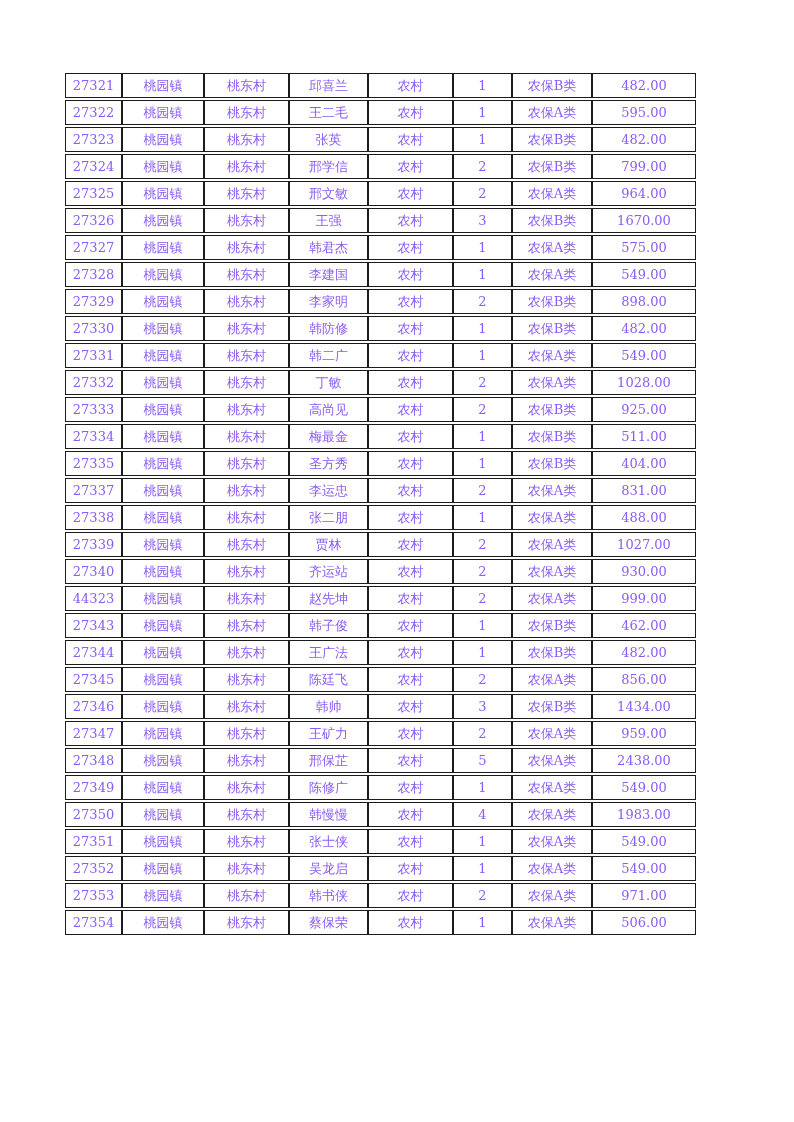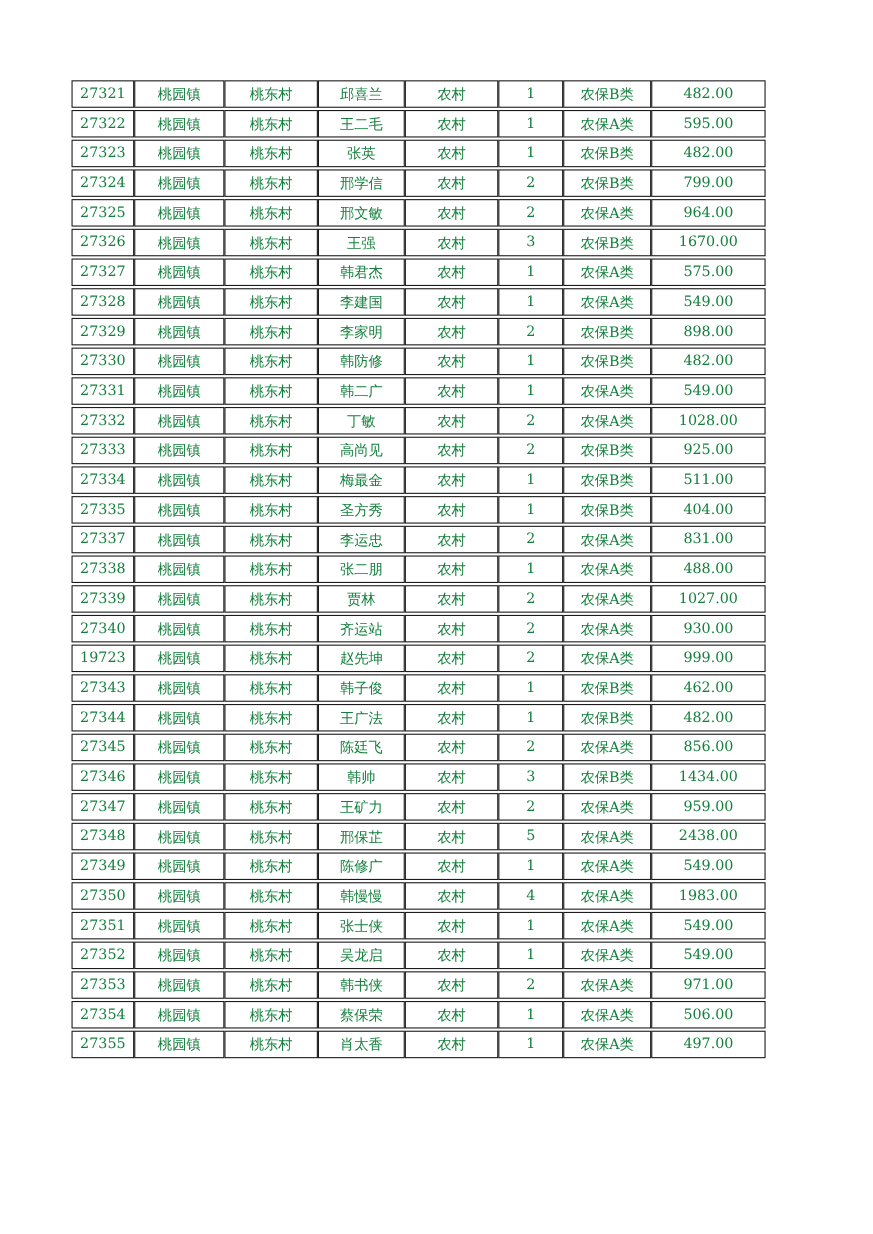--- a/index.html
+++ b/index.html
@@ -17,21 +17,21 @@
   table.data-table {
     position: absolute;
     left: 65px;
     top: 71px;
     width: 615px;
     border-collapse: separate;
     border-spacing: 0 2px;
     table-layout: fixed;
     font-family: "DejaVu Serif", "Liberation Serif", serif;
     font-size: 13px;
-    color: #15803d;
+    color: #8b5cf6;
   }
   table.data-table td {
     border: 1px solid #1c1c1c;
     text-align: center;
     vertical-align: middle;
     height: 23px;
     padding: 0 2px;
     overflow: hidden;
     white-space: nowrap;
   }
@@ -234,21 +234,21 @@
     <td class="c-id">27340</td>
     <td class="c-town">桃园镇</td>
     <td class="c-village">桃东村</td>
     <td class="c-name">齐运站</td>
     <td class="c-rtype">农村</td>
     <td class="c-count">2</td>
     <td class="c-ins">农保A类</td>
     <td class="c-amount">930.00</td>
   </tr>
         <tr>
-    <td class="c-id">19723</td>
+    <td class="c-id">44323</td>
     <td class="c-town">桃园镇</td>
     <td class="c-village">桃东村</td>
     <td class="c-name">赵先坤</td>
     <td class="c-rtype">农村</td>
     <td class="c-count">2</td>
     <td class="c-ins">农保A类</td>
     <td class="c-amount">999.00</td>
   </tr>
         <tr>
     <td class="c-id">27343</td>
@@ -362,26 +362,16 @@
   </tr>
         <tr>
     <td class="c-id">27354</td>
     <td class="c-town">桃园镇</td>
     <td class="c-village">桃东村</td>
     <td class="c-name">蔡保荣</td>
     <td class="c-rtype">农村</td>
     <td class="c-count">1</td>
     <td class="c-ins">农保A类</td>
     <td class="c-amount">506.00</td>
-  </tr>
-        <tr>
-    <td class="c-id">27355</td>
-    <td class="c-town">桃园镇</td>
-    <td class="c-village">桃东村</td>
-    <td class="c-name">肖太香</td>
-    <td class="c-rtype">农村</td>
-    <td class="c-count">1</td>
-    <td class="c-ins">农保A类</td>
-    <td class="c-amount">497.00</td>
   </tr>
       </tbody>
   </table>
 </div>
 
 </body></html>

